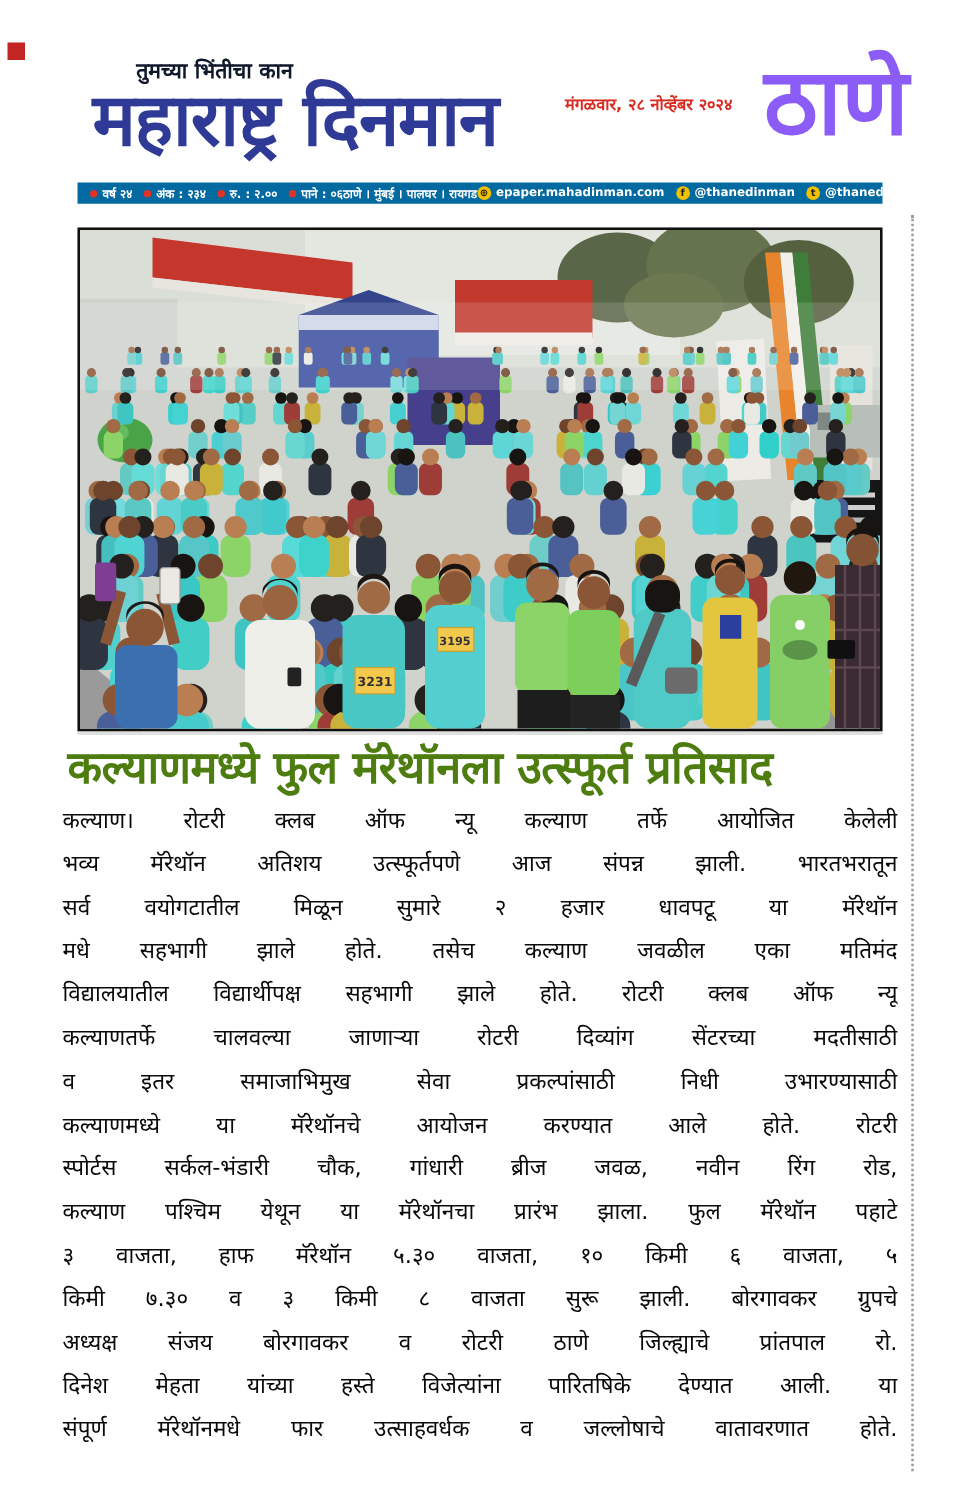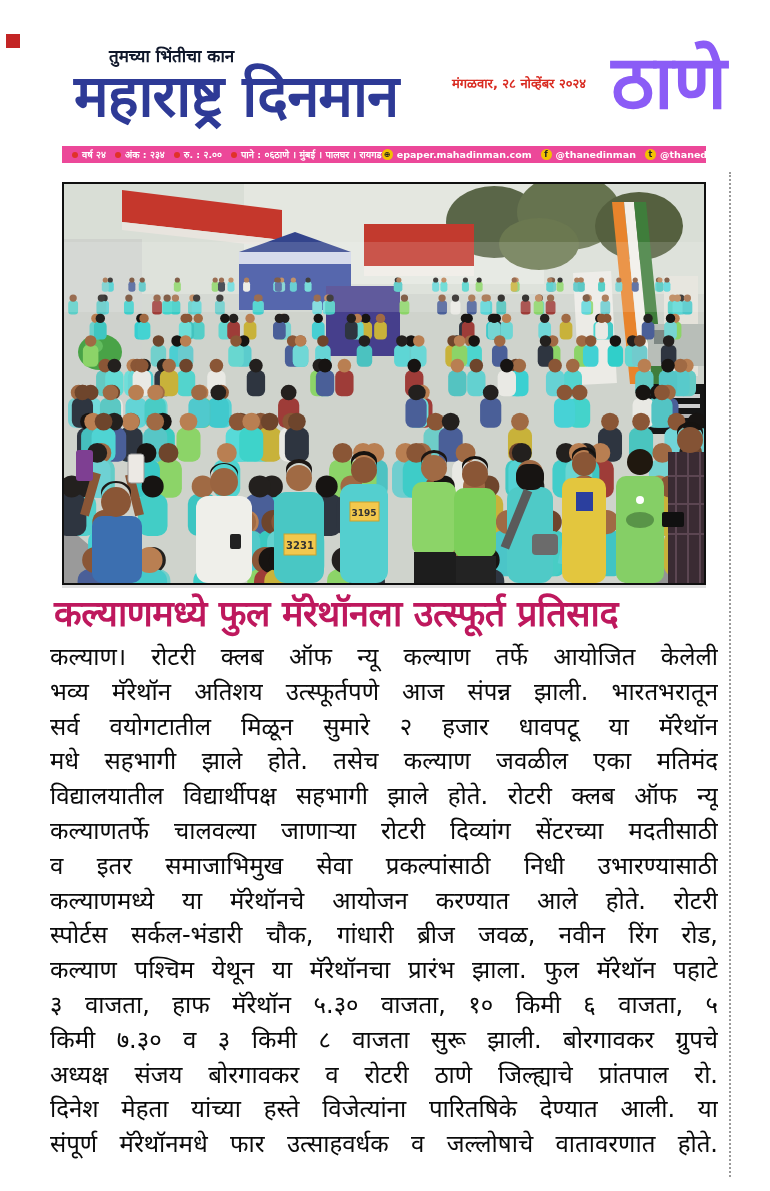--- a/index.html
+++ b/index.html
@@ -15,45 +15,45 @@
     left:74px;top:60px;width:515px;font-size:58px;font-weight:800;color:#2e3a96;
     line-height:1.25;white-space:nowrap;letter-spacing:-1px;
   }
   .edition-block{left:578px;top:44px;width:182px;text-align:center;}
   .edition-title{
     font-family:"DejaVu Serif","Liberation Serif",serif;
     font-size:74px;font-weight:800;color:#8b5cf6;line-height:1.05;
   }
   .edition-sub{font-size:17px;font-weight:700;color:#111;margin-top:0px;letter-spacing:1px;}
   .infobar{
-    left:62px;top:146px;width:644px;height:17px;background:#ec4899;color:#fff;
+    left:62px;top:146px;width:644px;height:17px;background:#0369a1;color:#fff;
     display:flex;align-items:center;justify-content:space-between;
     padding:0 10px;box-sizing:border-box;font-size:9.5px;font-weight:600;white-space:nowrap;overflow:hidden;
   }
   .bar-group{display:flex;align-items:center;gap:9px;}
   .bar-item{display:flex;align-items:center;gap:4px;}
   .reddot{width:6px;height:6px;border-radius:50%;background:#e03227;display:inline-block;}
   .bar-icon{
     width:11px;height:11px;border-radius:50%;background:#f2c200;color:#222;
     display:inline-flex;align-items:center;justify-content:center;
     font-size:8px;font-weight:800;line-height:1;
   }
   .photo-frame{
     left:62px;top:182px;width:644px;height:403px;border:2px solid #101010;
     box-sizing:border-box;background:#cfd3cc;overflow:hidden;
     box-shadow:0 3px 0 rgba(0,0,0,0.12);
   }
   .photo-frame svg{display:block;}
   .headline{
-    left:54px;top:588px;width:664px;font-size:36px;font-weight:800;color:#be185d;
+    left:54px;top:588px;width:664px;font-size:36px;font-weight:800;color:#4d7c0f;
     white-space:nowrap;letter-spacing:-0.5px;
   }
   .article{left:50px;top:640px;width:668px;}
   .article-line{
-    font-size:24px;line-height:34.8px;color:#0a0a0a;font-weight:500;
+    font-size:18px;line-height:34.8px;color:#0a0a0a;font-weight:500;
     text-align:justify;text-align-last:justify;white-space:nowrap;overflow:hidden;
   }
   .dotted-divider{
     left:729px;top:172px;height:1005px;width:0;border-left:2px dotted #9a9a9a;
   }
 </style>
 </head>
 <body>
 
 <div class="abs red-square"></div>

